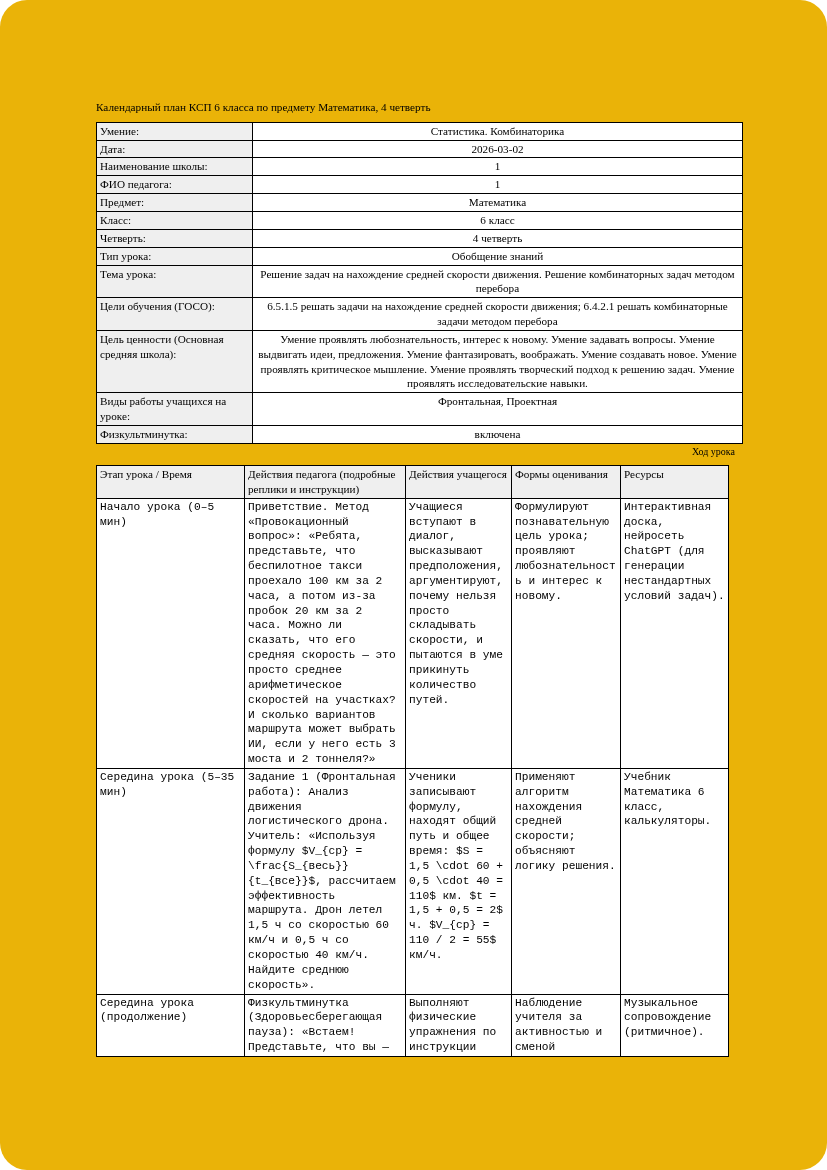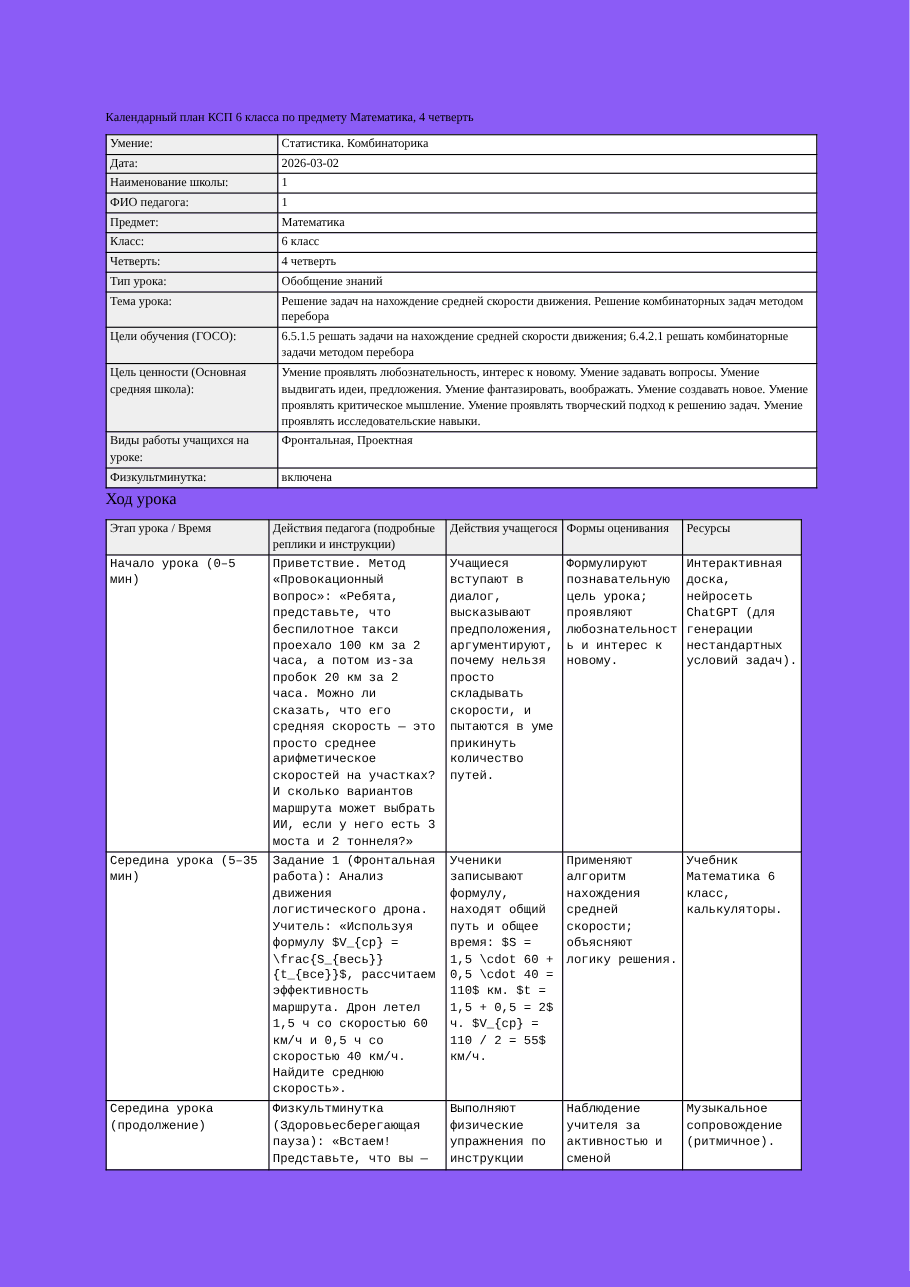--- a/index.html
+++ b/index.html
@@ -12,23 +12,24 @@
     width: 827px;
     height: 1170px;
     font-family: "Liberation Serif", "DejaVu Serif", serif;
     color: #000000;
     overflow: hidden;
   }
   .page {
     position: relative;
     width: 827px;
     height: 1170px;
-    background: #8b5cf6;
+    background: #eab308;
     box-sizing: border-box;
     padding: 100px 92px 0 96px;
+    border-radius: 27px;
   }
   .doc-title {
     font-size: 11.2px;
     line-height: 1.32;
     margin: 0 0 7px 0;
     white-space: nowrap;
   }
   table {
     border-collapse: collapse;
     width: 632px;
@@ -46,26 +47,28 @@
     overflow-wrap: break-word;
   }
   
   .info-table .label-cell {
     width: 149px;
     background: #efefef;
   }
   .info-table .value-cell {
     width: 483px;
     background: #ffffff;
+    text-align: center;
   }
   
   .section-caption {
-    font-size: 15px;
+    font-size: 10px;
     line-height: 1.32;
     margin: 1px 0 7px 0;
+    text-align: right;
   }
   
   .flow-table col.c1 { width: 148px; }
   .flow-table col.c2 { width: 161px; }
   .flow-table col.c3 { width: 106px; }
   .flow-table col.c4 { width: 109px; }
   .flow-table col.c5 { width: 108px; }
   .flow-table thead td {
     background: #efefef;
     margin-top: 16px;

